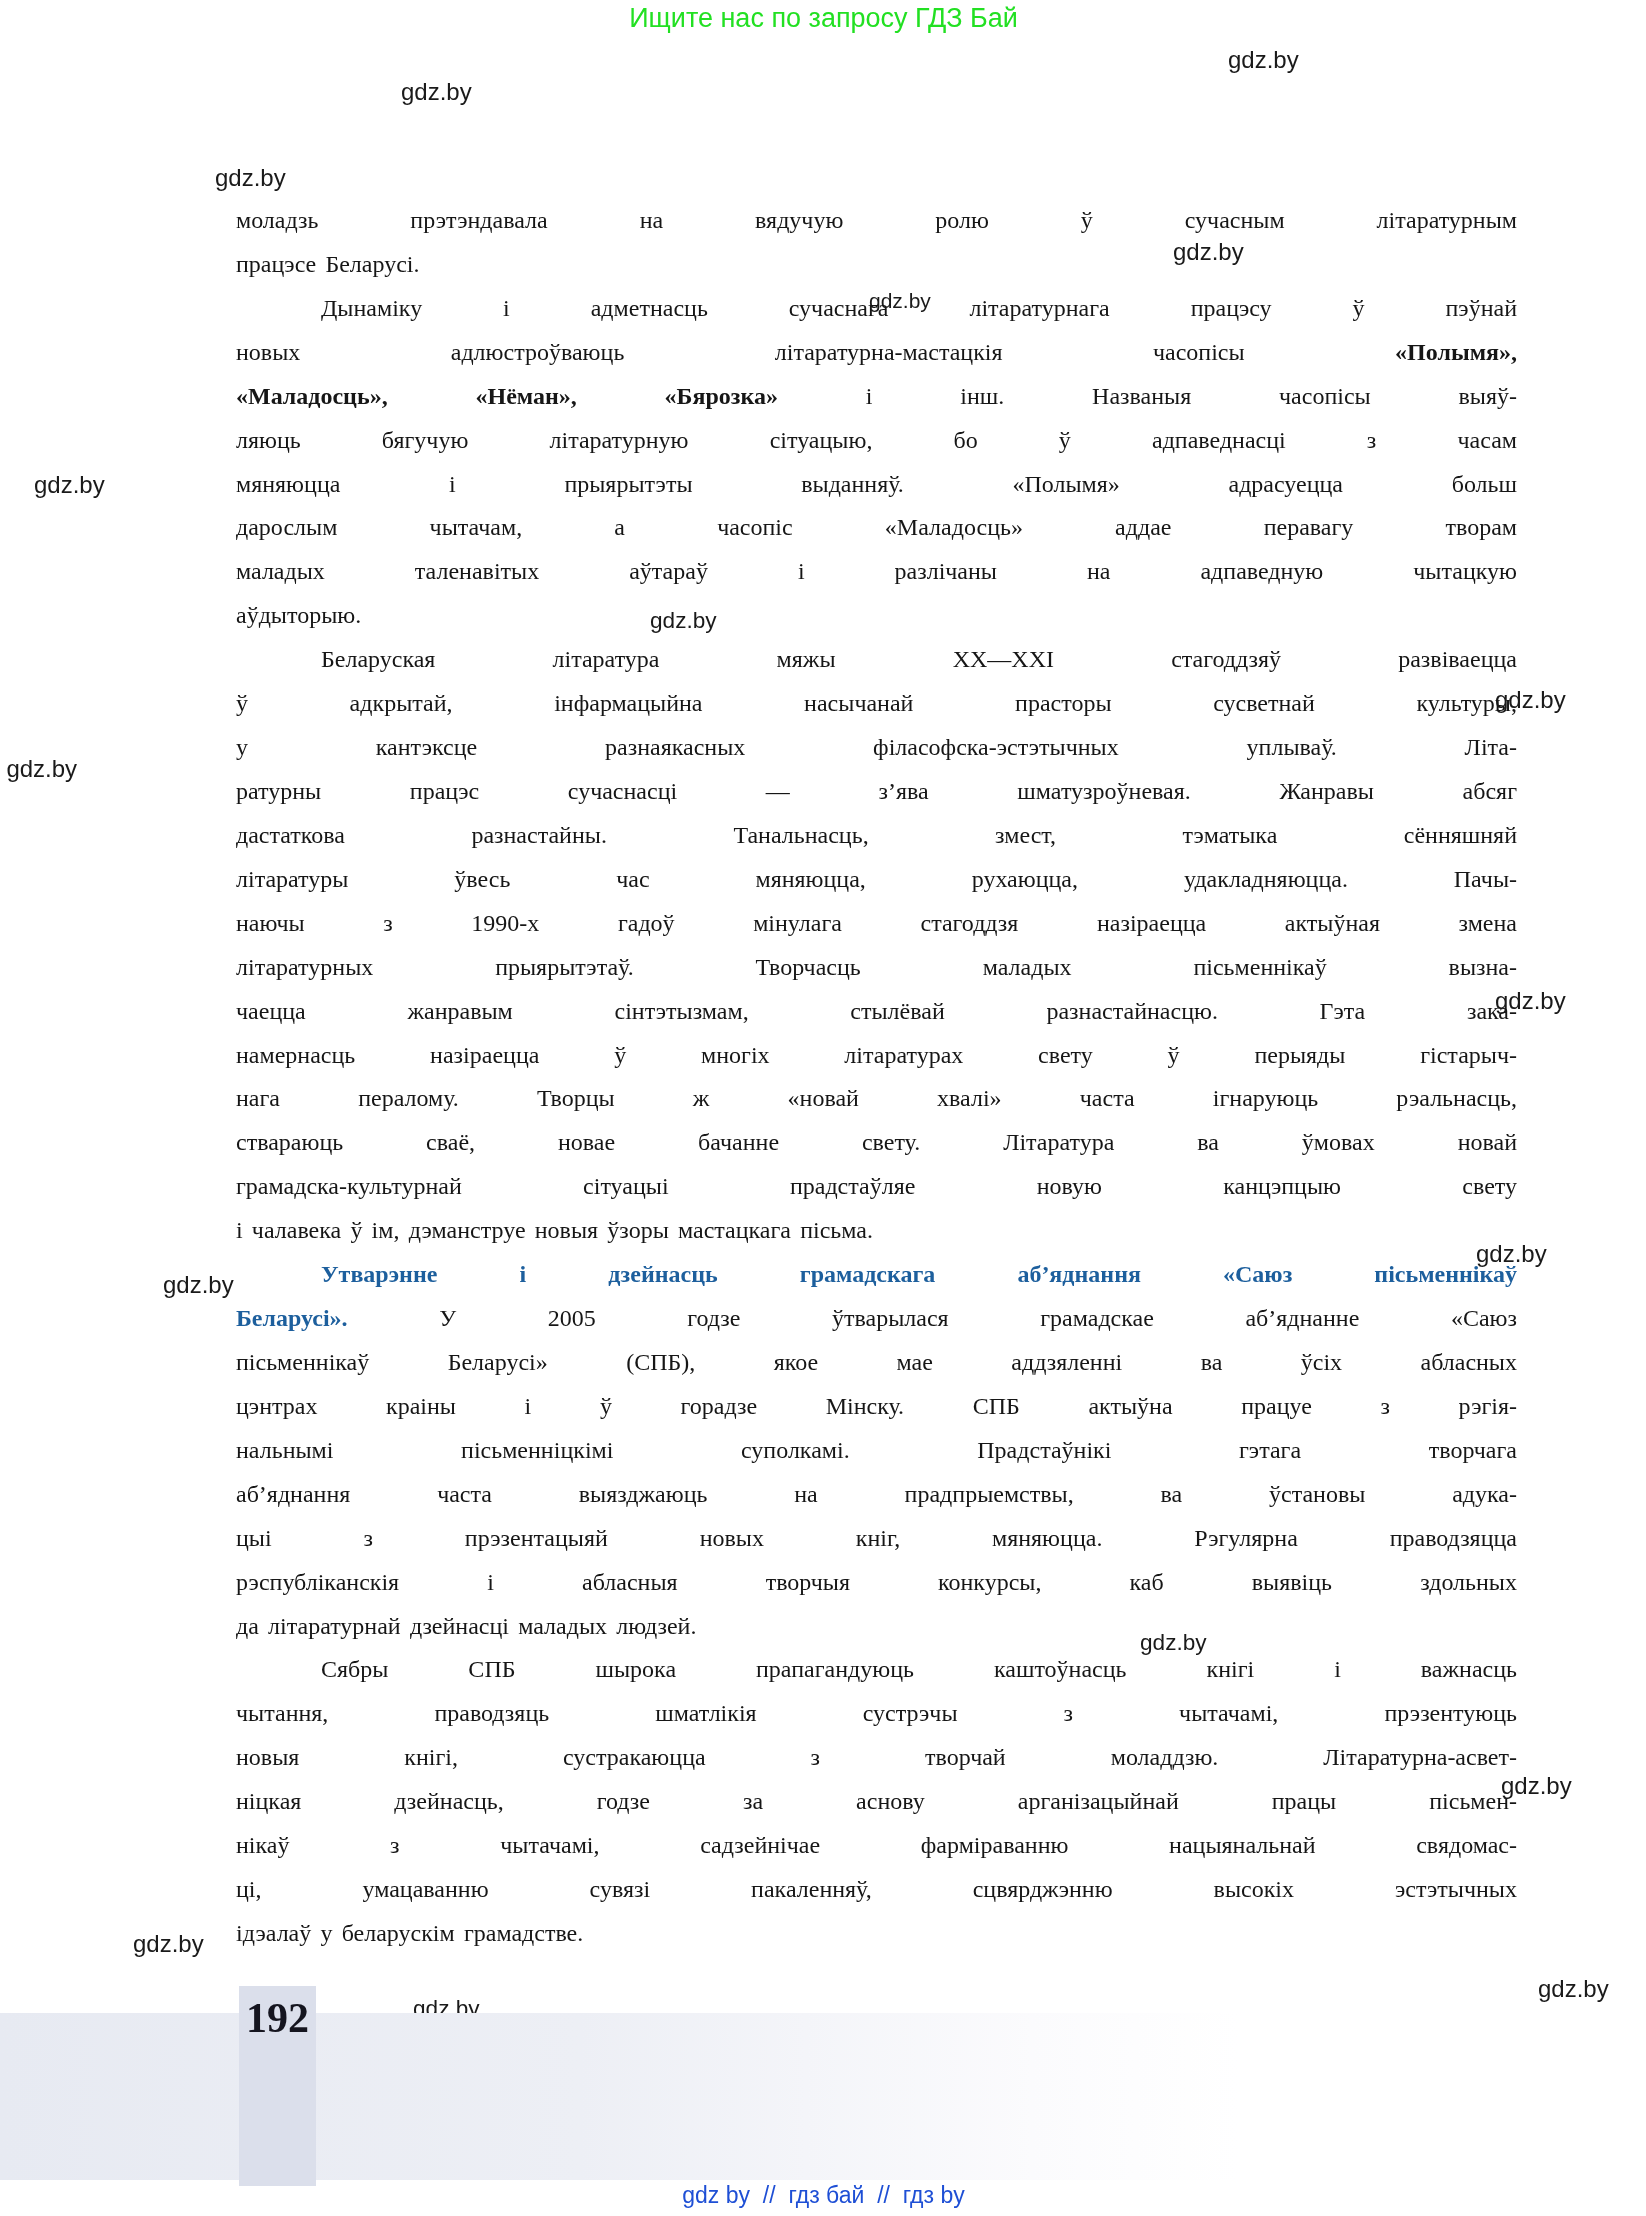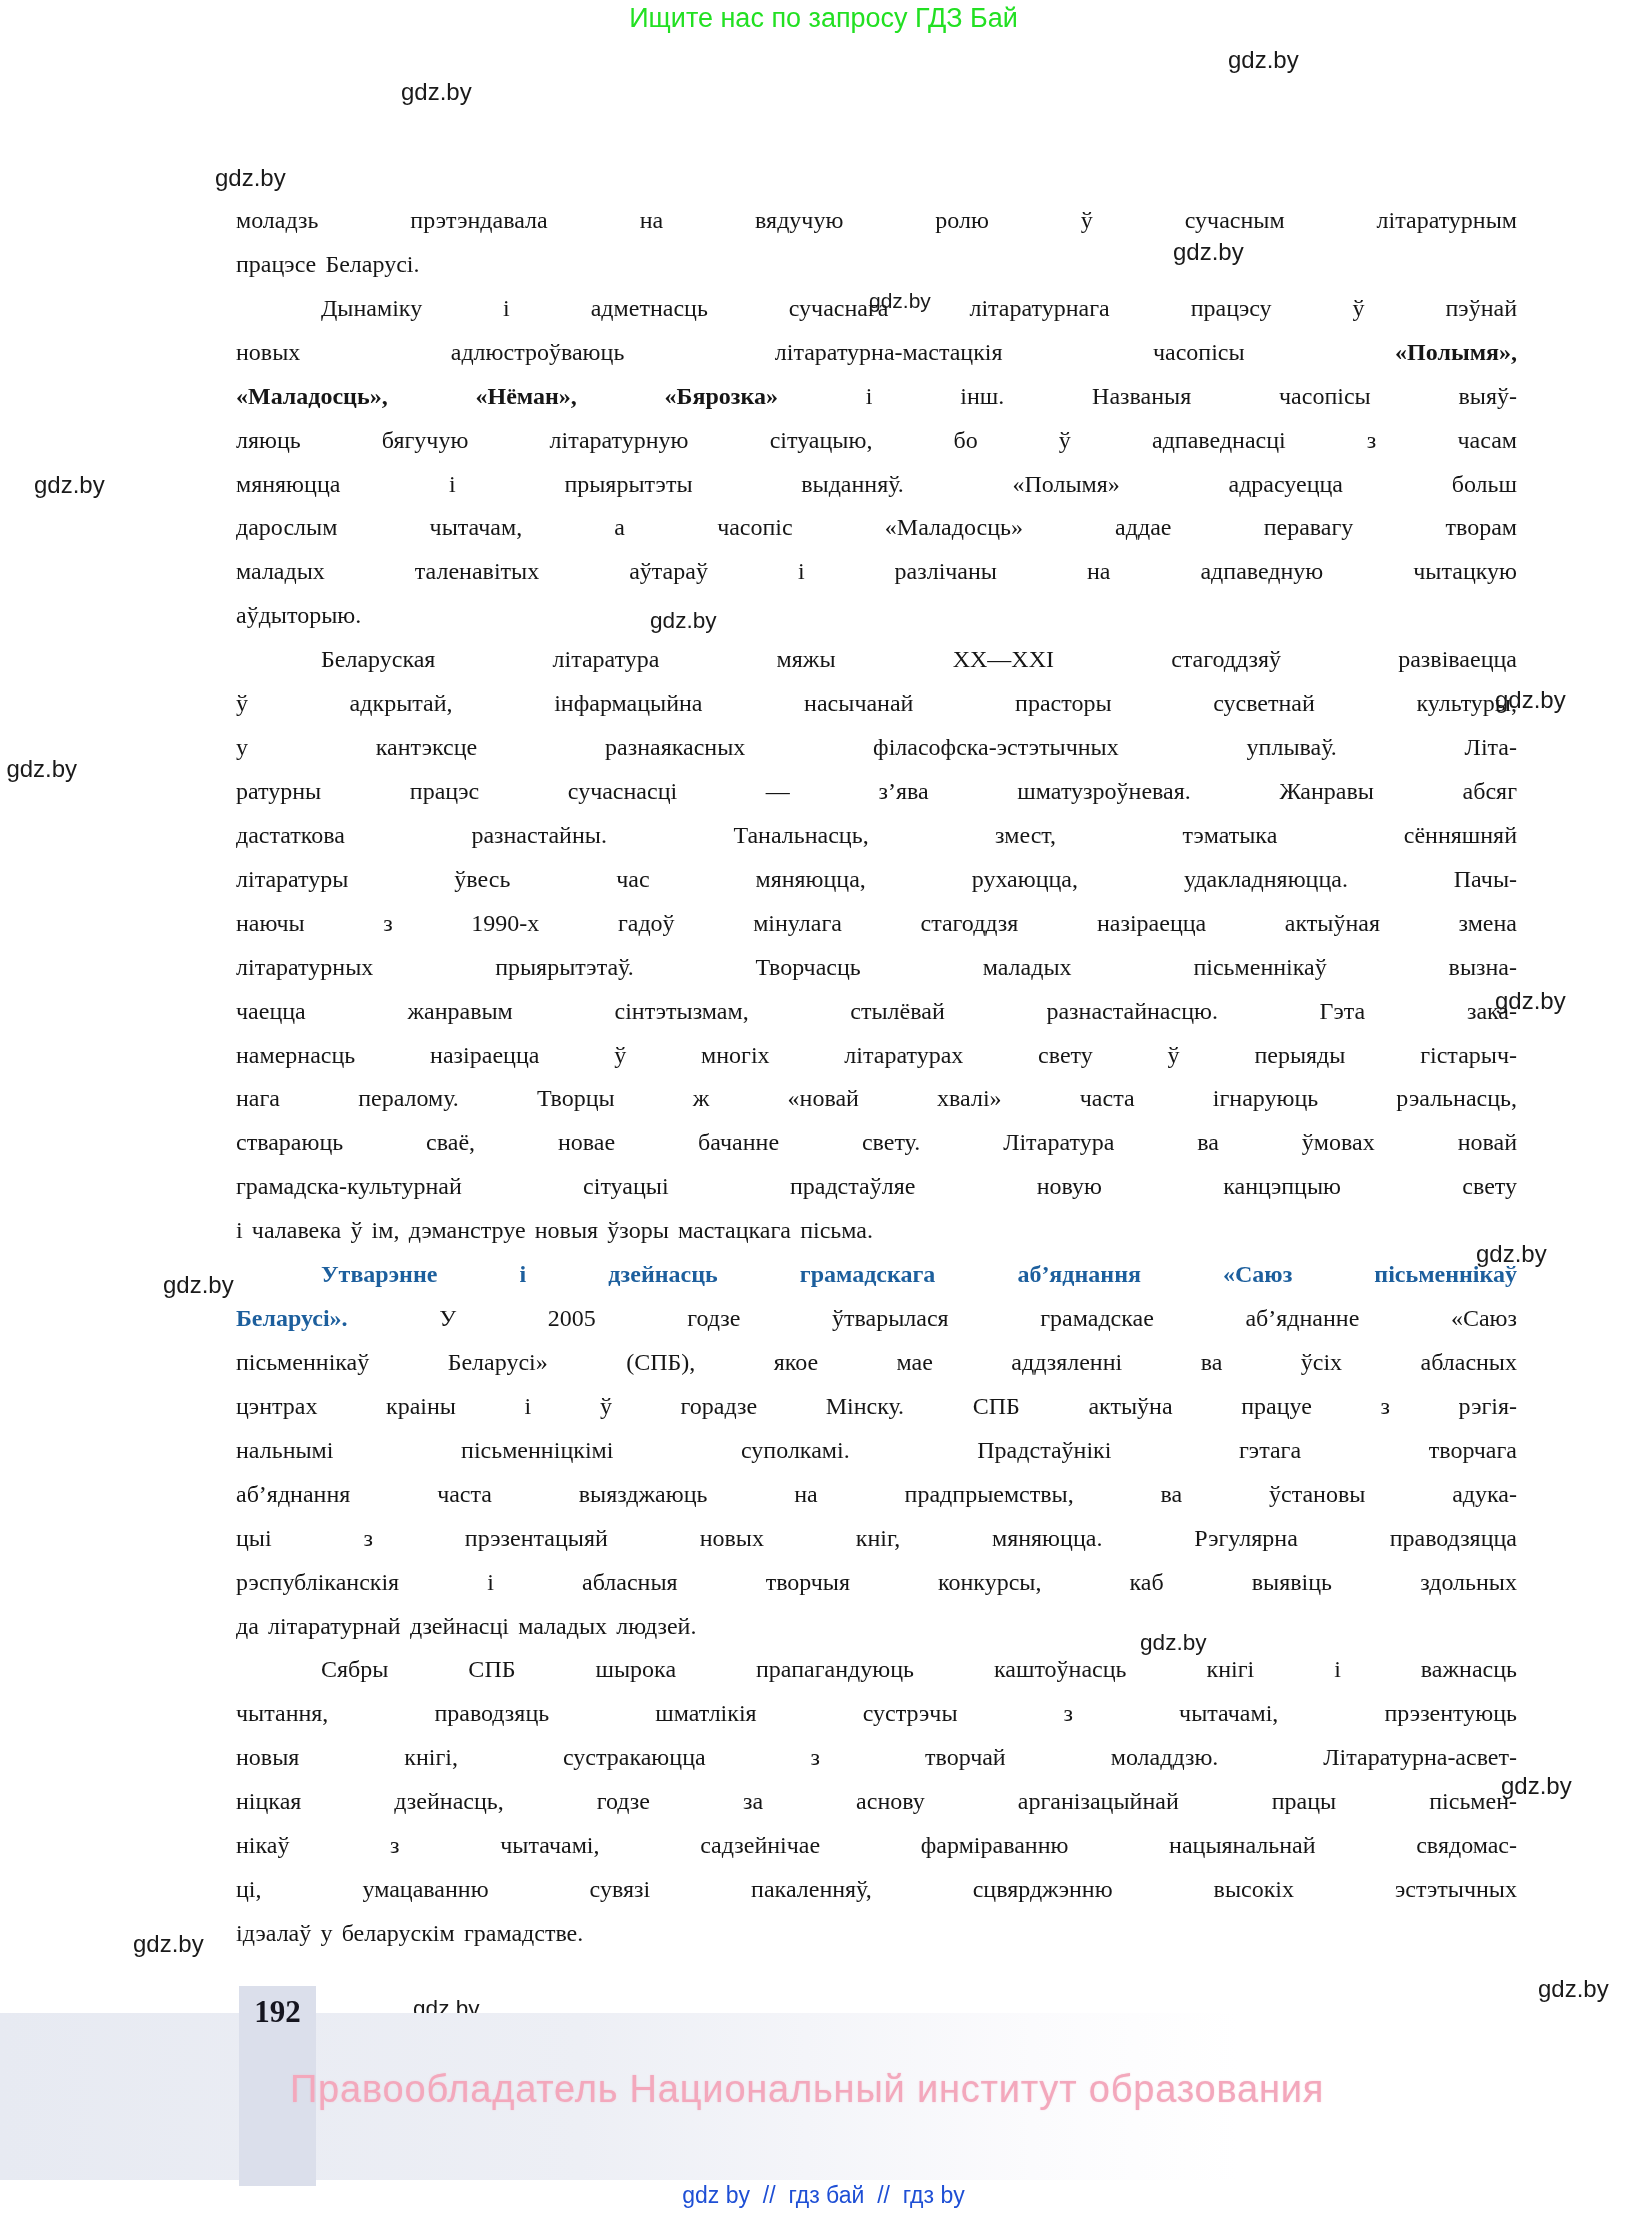--- a/index.html
+++ b/index.html
@@ -44,21 +44,21 @@
   }
   .page-tab{
     position:absolute;left:239px;top:1986px;width:77px;height:200px;
     background:var(--tab-bg);
   }
   .page-number{
     display:block;
     margin-top:8px;
     text-align:center;
     font-family:"Liberation Serif", serif;
-    font-size:31px;font-weight:bold;
+    font-size:42px;font-weight:bold;
     color:#15151f;
   }
   .copyright{
     position:absolute;left:290px;top:2068px;
     font-family:"Liberation Sans", sans-serif;
     font-size:38px;line-height:42px;
     color:var(--footer-pink);
     letter-spacing:0.8px;
     white-space:nowrap;
     text-shadow:0 0 1.6px rgba(243,168,188,0.55);
@@ -143,18 +143,17 @@
       <div class="line" style="top: 1669px;"><span class="seg-n">ці, умацаванню сувязі пакаленняў, сцвярджэнню высокіх эстэтычных</span></div>
       <div class="line para-end" style="top: 1713px;"><span class="seg-n">ідэалаў у беларускім грамадстве.</span></div>
     </div>
 
   <div class="footer-band"></div>
 
   <div class="page-tab">
     <span class="page-number">192</span>
   </div>
 
-  <div class="copyright">Правообладатель Национальный институт образования</div>
 
   <div class="footer-links">gdz by  //  гдз бай  //  гдз by</div>
 
 </div>
 
 
 </body></html>

